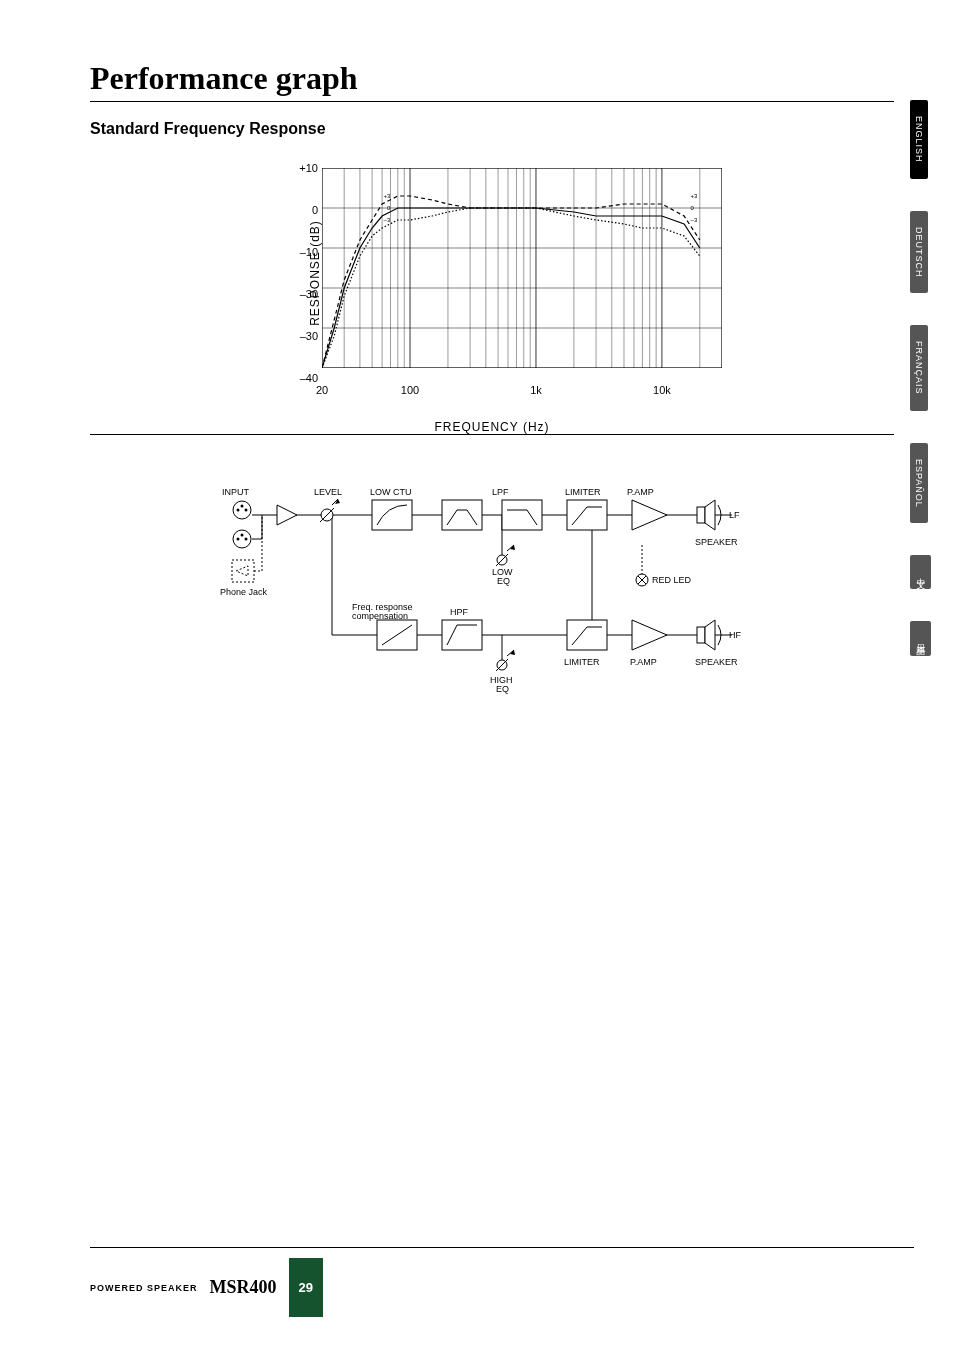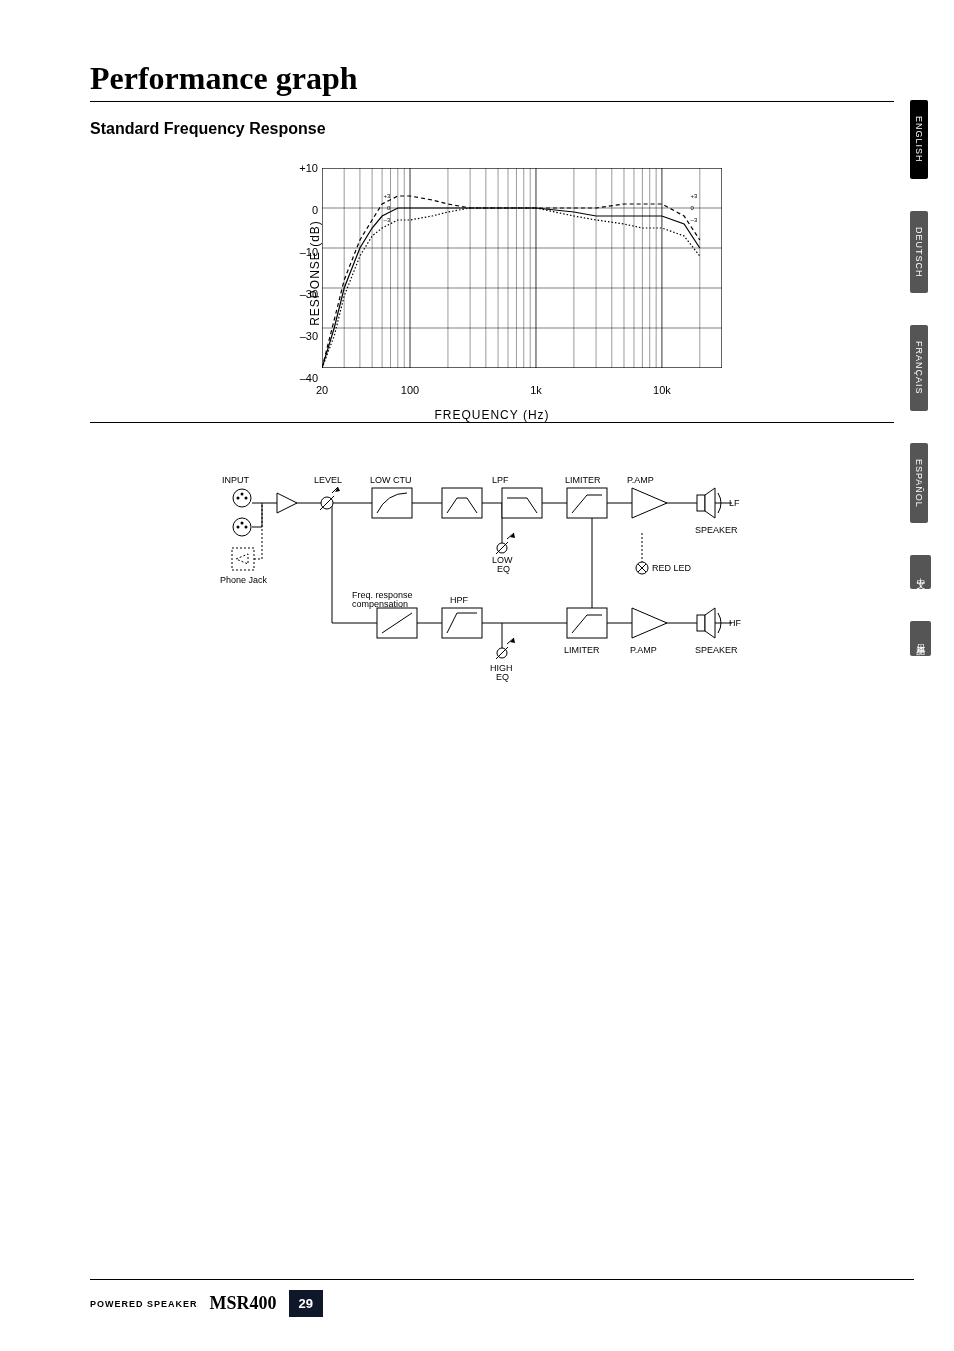--- a/index.html
+++ b/index.html
@@ -8,31 +8,31 @@
   .rule {border-bottom:1px solid #000;margin-bottom:18px;}
   .subhead {font-weight:bold;font-size:16px;margin:12px 0 6px 0;}
   .chart-wrap {width:460px;margin:30px auto 0 auto;}
   .chart-frame {position:relative;height:210px;margin-left:60px;margin-bottom:6px;}
   .chart-ylabel {position:absolute;left:-54px;top:50%;transform:translate(-6px,-50%) rotate(-90deg);font-size:12px;letter-spacing:1px;}
   .chart-yticks {position:absolute;left:-34px;top:0;height:100%;font-size:11px;}
   .chart-yticks div{position:absolute;transform:translateY(-50%);text-align:right;width:30px;}
   .chart-plot {position:absolute;left:0;top:0;right:0;bottom:0;}
   .chart-xticks {position:relative;height:16px;margin-left:60px;font-size:11px;}
   .chart-xticks div{position:absolute;transform:translateX(-50%);}
-  .chart-xlabel {text-align:center;font-size:12px;letter-spacing:1px;margin-top:8px;}
+  .chart-xlabel {text-align:center;font-size:12px;letter-spacing:1px;margin-top:20px;}
   .block-wrap {width:580px;margin:40px auto 4px auto;}
   .lang-tabs {position:absolute;right:16px;top:100px;width:28px;}
   .lang-tab {background:#555;color:#fff;font-size:9px;writing-mode:vertical-rl;text-orientation:mixed;text-align:center;padding:16px 4px;margin-bottom:32px;border-radius:2px;letter-spacing:1px;}
   .lang-tab.active{background:#000;}
   .footer {position:absolute;right:0;bottom:34px;left:0;padding:0 40px 0 90px;}
   .footer-rule{border-top:1px solid #000;margin-bottom:10px;}
   .footer-row{display:flex;justify-content:flex-start;align-items:center;gap:12px;}
   .footer-label{font-size:9px;font-weight:bold;letter-spacing:1px;}
   .footer-model{font-family:"Times New Roman",serif;font-weight:bold;font-size:18px;}
-  .page-num{background:#0f172a;color:#fff;font-weight:bold;font-size:13px;padding:6px 10px;}
+  .page-num{background:#14532d;color:#fff;font-weight:bold;font-size:13px;padding:22px 10px;}
   .blk-text{font-size:9px;fill:#000;font-family:Arial;}
 </style>
 </head>
 <body>
 
 <div class="page">
 
   <h1 class="section">Performance graph</h1>
   <div class="rule"></div>
   <div class="subhead">Standard Frequency Response</div>

